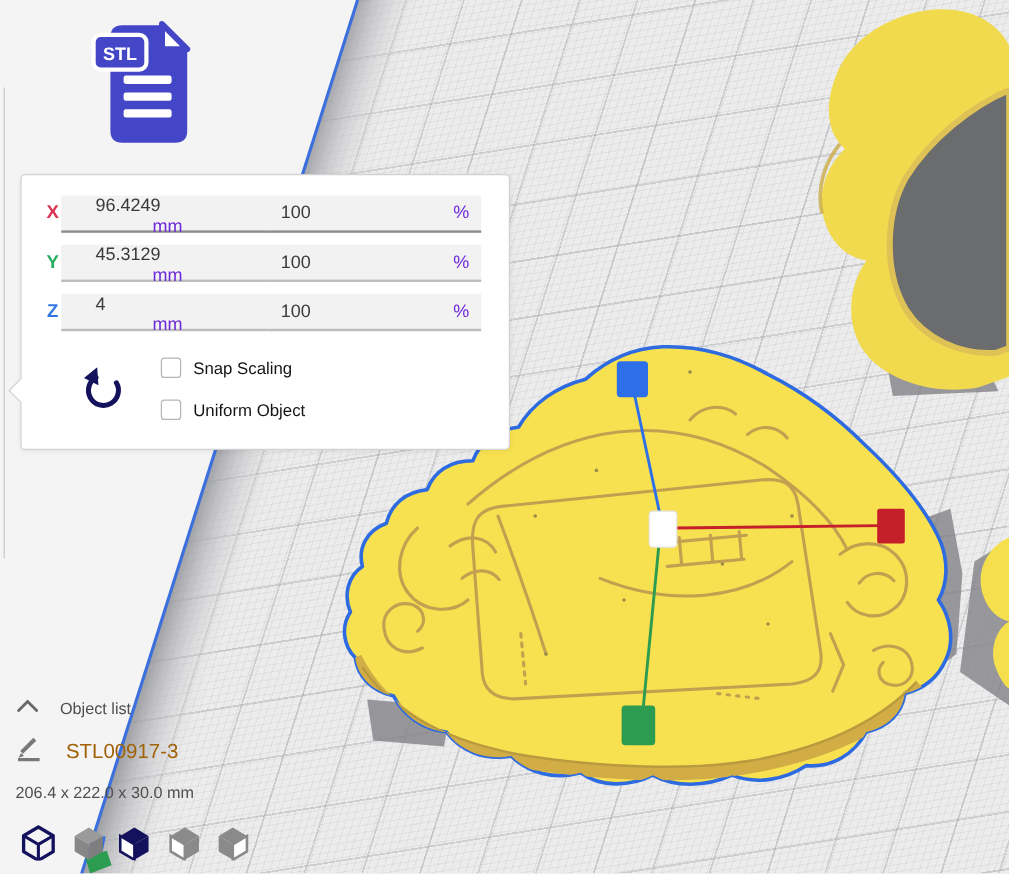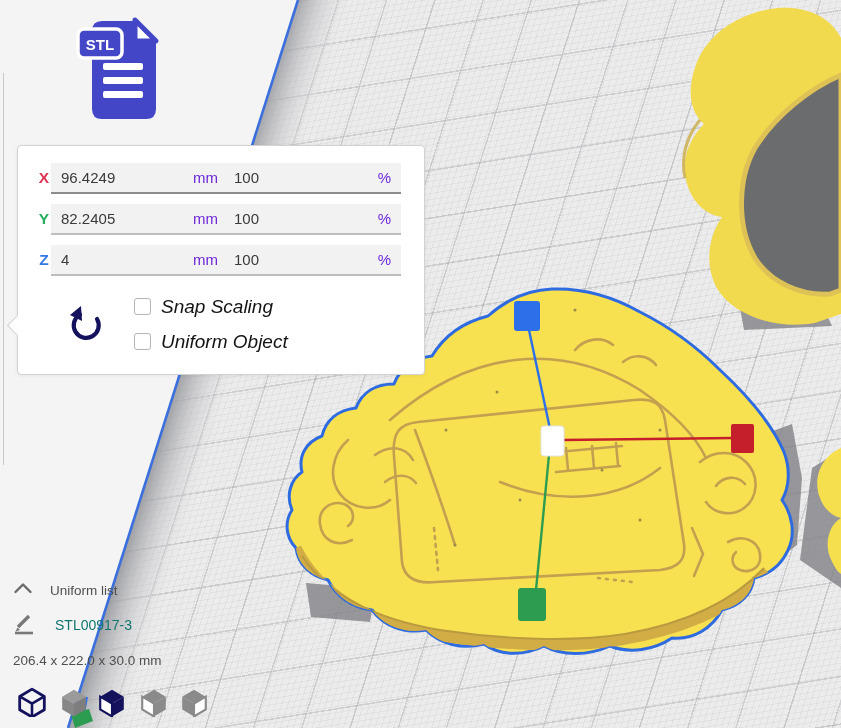--- a/index.html
+++ b/index.html
@@ -52,44 +52,44 @@
     font-size:15.5px; font-weight:bold; text-align:center;
   }
   .axis-x { color:#dd3352; } .axis-y { color:#23ad5c; } .axis-z { color:#3377e6; }
   .field {
     position:absolute; top:0; height:31px; width:177px;
     background:#f2f2f3; display:flex; align-items:center;
     justify-content:space-between; padding:0 10px;
     border-bottom:2px solid #bdbdbd;
   }
   .srow.x .field { border-bottom-color:#8d8d8d; }
-  .field.mm  { left:33px; }
+  .field.mm  { left:33px;flex-direction:column; }
   .field.pct { left:206px; }
   .field .val  { font-size:15px; color:#3a3a3a; background:transparent; border:none; outline:none;
                  width:120px; font-family:inherit; }
   .field .unit { font-size:15px; color:#6d28d9; }
   .reset-btn {
     position:absolute; left:48px; top:160px; width:40px; height:42px;
     background:none; border:none; cursor:pointer;
   }
   .chk {
     position:absolute; left:116px; width:17px; height:17px;
     background:#fff; border:1.5px solid #b5b5b5; border-radius:3px;
   }
   .chk.snap { top:152px; } .chk.uniform { top:187px; }
   .chk-label {
-    position:absolute; left:143px; font-size:19px; color:#141414; line-height:18px;font-style:italic;
+    position:absolute; left:143px; font-size:14px; color:#141414; line-height:18px;
   }
   .chk-label.snap { top:152px; } .chk-label.uniform { top:187px; }
 
   
   .obj-chevron { position:absolute; left:13px; top:582px; }
   .obj-header  { position:absolute; left:50px; top:583px; font-size:13.5px; color:#4f4f4f; }
   .obj-pencil  { position:absolute; left:12px; top:612px; }
-  .obj-item    { position:absolute; left:55px; top:617px; font-size:14px; color:#0f766e; }
+  .obj-item    { position:absolute; left:55px; top:617px; font-size:17px; color:#a16207; }
   .obj-dims    { position:absolute; left:13px; top:653px; font-size:13.5px; color:#4f4f4f; }
 
   
   .view-btn { position:absolute; top:687px; width:30px; height:30px;
               background:none; border:none; padding:0; cursor:pointer; }
   .view-btn.v1 { left:17px; }  .view-btn.v2 { left:59px; }
   .view-btn.v3 { left:97px; }  .view-btn.v4 { left:139px; }
   .view-btn.v5 { left:179px; }
 </style>
 </head>
@@ -244,21 +244,21 @@
     </div>
     <div class="field pct">
       <span class="val">100</span>
       <span class="unit">%</span>
     </div>
   </div>
 
   <div class="srow y">
     <span class="axis-label axis-y">Y</span>
     <div class="field mm">
-      <span class="val">82.2405</span>
+      <span class="val">45.3129</span>
       <span class="unit">mm</span>
     </div>
     <div class="field pct">
       <span class="val">100</span>
       <span class="unit">%</span>
     </div>
   </div>
 
   <div class="srow z">
     <span class="axis-label axis-z">Z</span>
@@ -281,21 +281,21 @@
 
   <span class="chk snap"></span>
   <span class="chk-label snap">Snap Scaling</span>
   <span class="chk uniform"></span>
   <span class="chk-label uniform">Uniform Object</span>
 </div>
 
 <svg class="obj-chevron" width="20" height="13" viewBox="0 0 20 13">
   <polyline points="2.5,10 10,2.5 17.5,10" fill="none" stroke="#6a6a6a" stroke-width="2.4" stroke-linecap="round" stroke-linejoin="round"></polyline>
 </svg>
-<span class="obj-header">Uniform list</span>
+<span class="obj-header">Object list</span>
 
 <svg class="obj-pencil" width="24" height="24" viewBox="0 0 24 24">
   <line x1="6" y1="15" x2="17" y2="4" stroke="#787878" stroke-width="3.4"></line>
   <polygon points="5.5,15.5 3.5,19.5 8,18" fill="#787878"></polygon>
   <line x1="3" y1="21" x2="21" y2="21" stroke="#787878" stroke-width="2.6"></line>
 </svg>
 <span class="obj-item">STL00917-3</span>
 
 <span class="obj-dims">206.4 x 222.0 x 30.0 mm</span>
 

